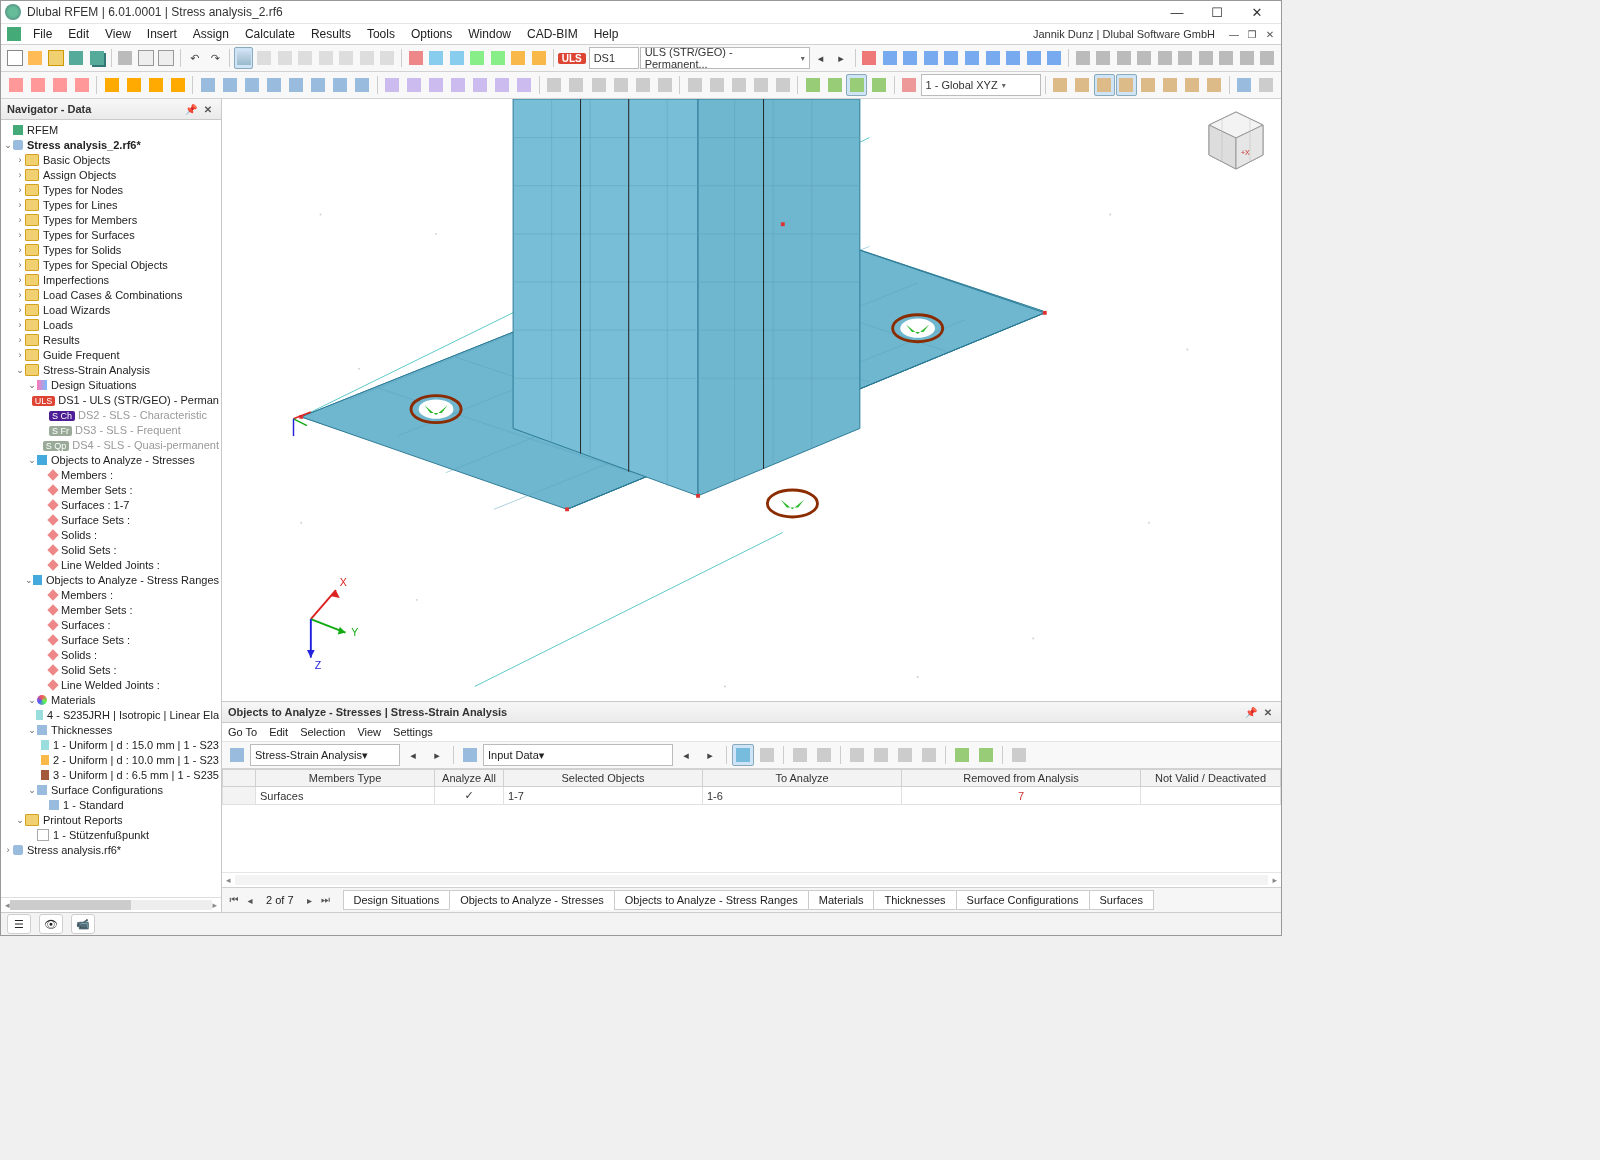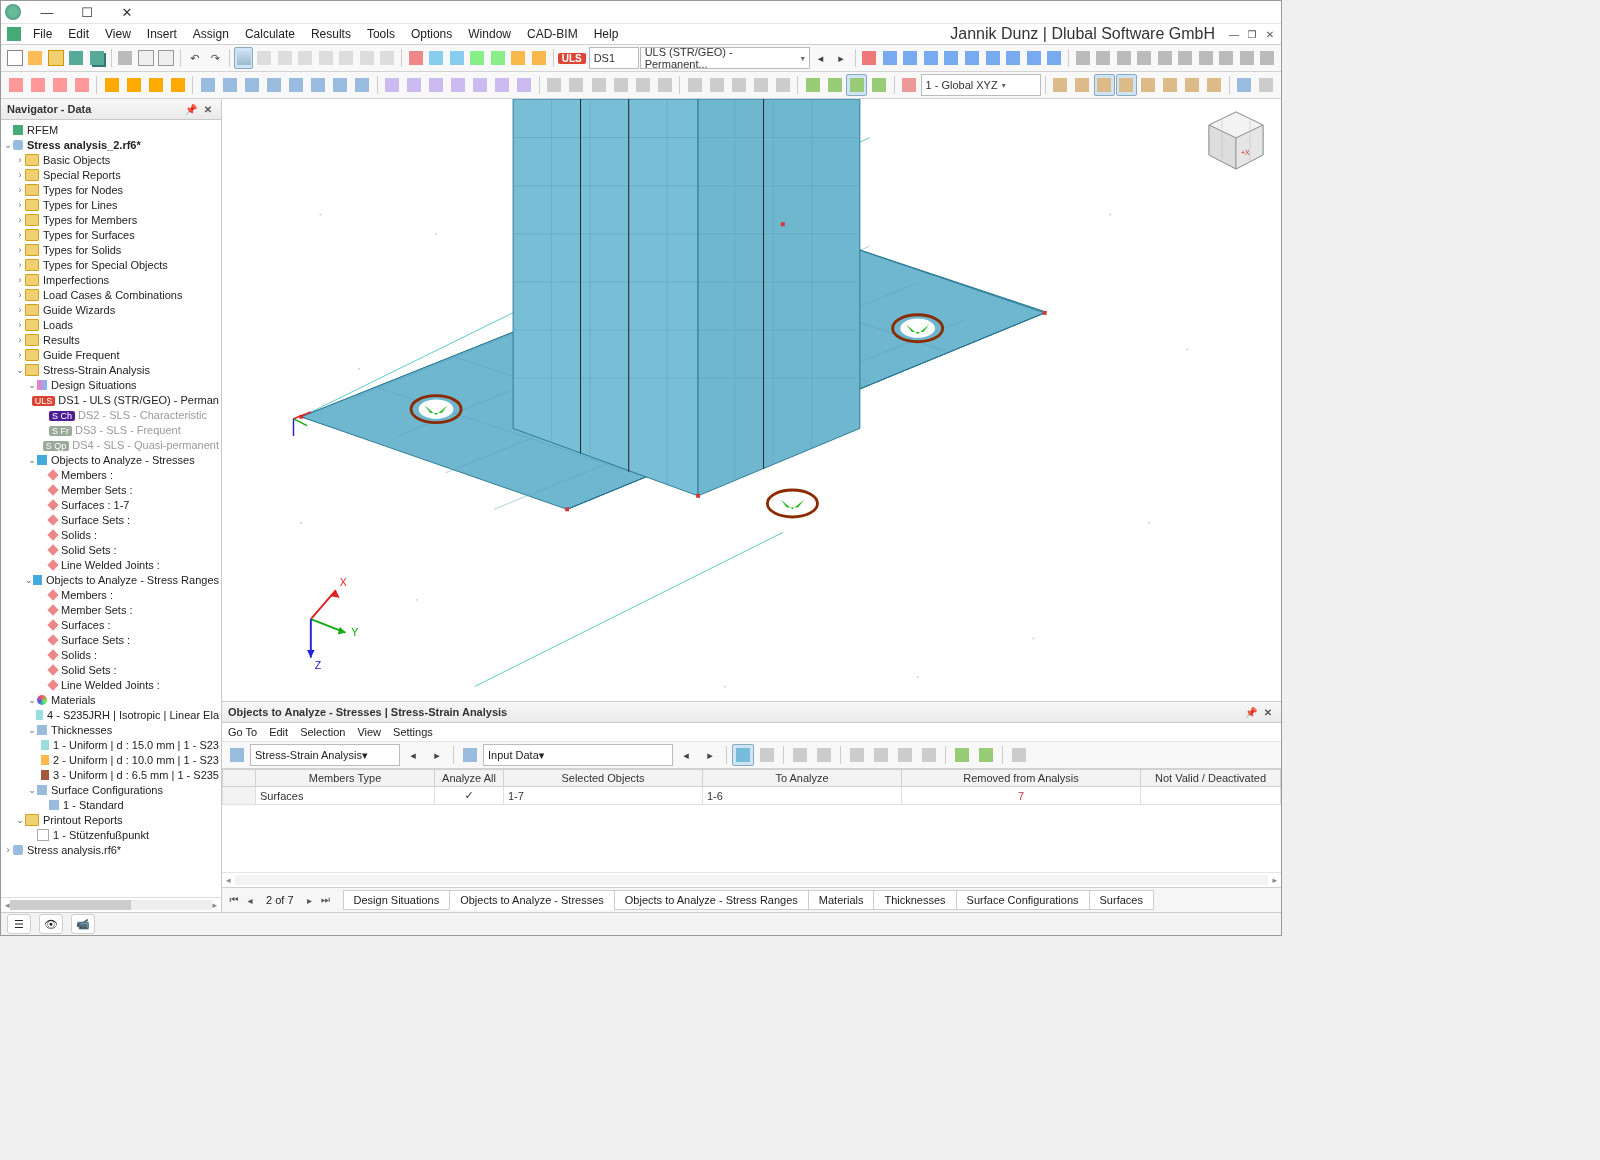--- a/index.html
+++ b/index.html
@@ -6,21 +6,21 @@
 .window{width:1280px;height:934px;background:#fff;display:flex;flex-direction:column;border:1px solid #999}
 .titlebar{height:22px;background:#fff;display:flex;align-items:center;padding:0 4px;border-bottom:1px solid #e5e5e5}
 .titlebar .app-icon{width:16px;height:16px;margin-right:6px;background:radial-gradient(circle,#6b9 40%,#477 100%);border-radius:50%}
 .titlebar .title{flex:1;font-size:12px;color:#333}
 .titlebar .win-btns{display:flex;gap:0}
 .titlebar .win-btn{width:40px;height:22px;display:flex;align-items:center;justify-content:center;font-size:13px;color:#333}
 .menubar{height:20px;background:#fff;display:flex;align-items:center;border-bottom:1px solid #d0d0d0;padding:0 2px}
 .menubar .logo{width:14px;height:14px;margin:0 4px;background:#4a7;display:inline-block}
 .menubar .menu-item{padding:2px 8px;font-size:12px;color:#222}
 .menubar .spacer{flex:1}
-.menubar .userinfo{font-size:16px;color:#333;padding:0 6px}
+.menubar .userinfo{font-size:11px;color:#333;padding:0 6px}
 .menubar .small-win-btns{display:flex;margin-left:4px}
 .menubar .small-win-btn{width:18px;height:16px;font-size:10px;color:#555;display:flex;align-items:center;justify-content:center}
 .toolbar{height:26px;background:#f8f8f8;border-bottom:1px solid #d2d2d2;display:flex;align-items:center;padding:0 4px;gap:1px}
 .tbtn{width:20px;height:20px;display:flex;align-items:center;justify-content:center;font-size:11px;color:#444;border:1px solid transparent;border-radius:2px;position:relative;cursor:pointer}
 .tbtn.active{background:#cfe4f7;border-color:#8ab}
 .tbtn .ico{width:14px;height:14px;display:block}
 .tsep{width:1px;height:18px;background:#ccc;margin:0 3px}
 .toolbar .combo{height:20px;border:1px solid #bbb;background:#fff;padding:0 4px;display:flex;align-items:center;font-size:11px;color:#333;min-width:40px}
 .toolbar .combo .arrow{margin-left:4px;font-size:8px;color:#666}
 .uls-badge{background:#d43;color:#fff;padding:0 4px;font-size:10px;font-weight:bold;border-radius:2px;margin-right:2px}
@@ -74,20 +74,21 @@
 .sq.c2{background:#f9b94a}
 .sq.c3{background:#a3593c}
 </style>
 </head>
 <body>
 
 <div class="window">
 
   <div class="titlebar">
     <div class="app-icon"></div>
+    <div class="title">Dlubal RFEM | 6.01.0001 | Stress analysis_2.rf6</div>
     <div class="win-btns">
       <div class="win-btn">—</div>
       <div class="win-btn">☐</div>
       <div class="win-btn">✕</div>
     </div>
   </div>
 
   <div class="menubar">
     <span class="logo"></span>
     <span class="menu-item">File</span>
@@ -450,21 +451,21 @@
           <div class="tree-row">
             <span class="ind" style="width:12px"></span>
             <span class="exp">›</span>
             <span class="folder-ico"></span>
             <span class="lbl ">Basic Objects</span>
           </div>
           <div class="tree-row">
             <span class="ind" style="width:12px"></span>
             <span class="exp">›</span>
             <span class="folder-ico"></span>
-            <span class="lbl ">Special Reports</span>
+            <span class="lbl ">Assign Objects</span>
           </div>
           <div class="tree-row">
             <span class="ind" style="width:12px"></span>
             <span class="exp">›</span>
             <span class="folder-ico"></span>
             <span class="lbl ">Types for Nodes</span>
           </div>
           <div class="tree-row">
             <span class="ind" style="width:12px"></span>
             <span class="exp">›</span>
@@ -504,21 +505,21 @@
           <div class="tree-row">
             <span class="ind" style="width:12px"></span>
             <span class="exp">›</span>
             <span class="folder-ico"></span>
             <span class="lbl ">Load Cases &amp; Combinations</span>
           </div>
           <div class="tree-row">
             <span class="ind" style="width:12px"></span>
             <span class="exp">›</span>
             <span class="folder-ico"></span>
-            <span class="lbl ">Guide Wizards</span>
+            <span class="lbl ">Load Wizards</span>
           </div>
           <div class="tree-row">
             <span class="ind" style="width:12px"></span>
             <span class="exp">›</span>
             <span class="folder-ico"></span>
             <span class="lbl ">Loads</span>
           </div>
           <div class="tree-row">
             <span class="ind" style="width:12px"></span>
             <span class="exp">›</span>

